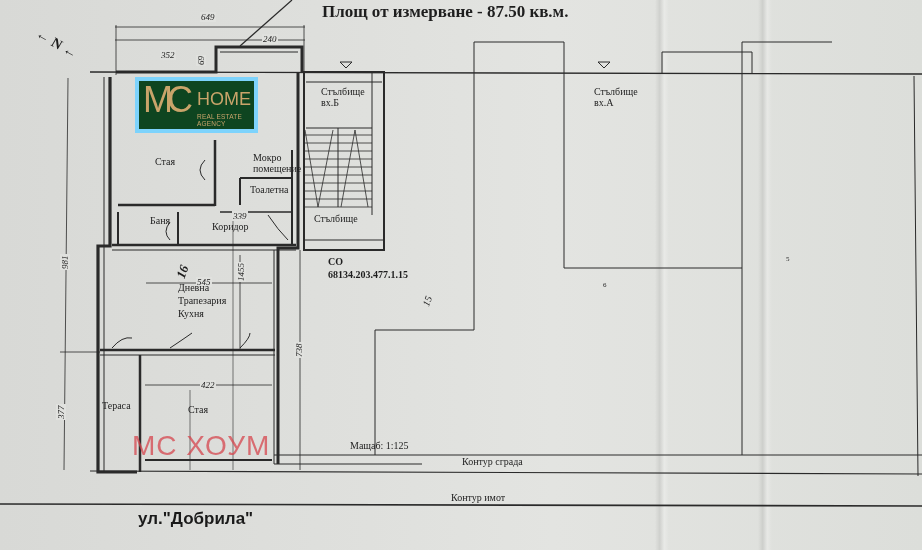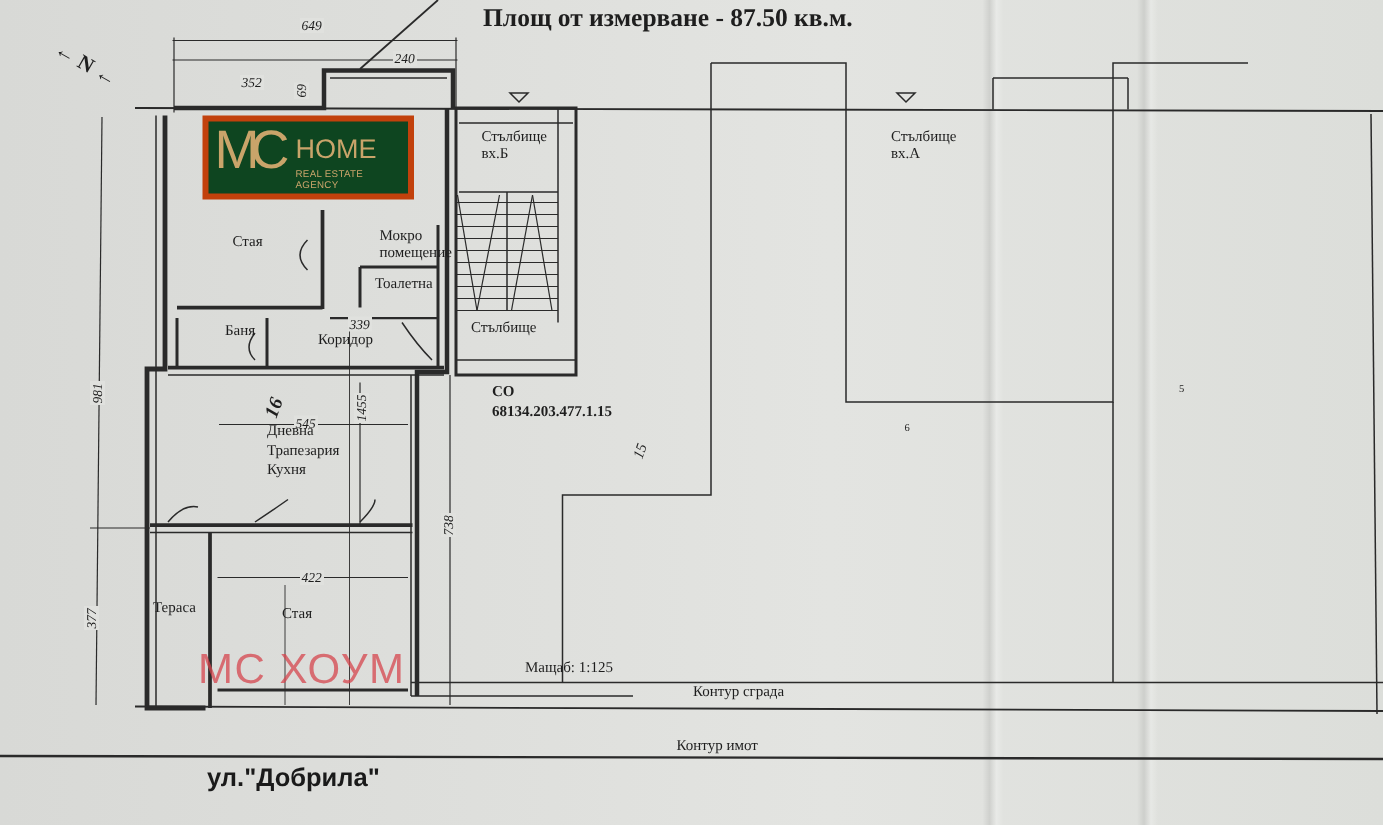--- a/index.html
+++ b/index.html
@@ -12,22 +12,22 @@
     .fold {
       position: absolute; top: 0; bottom: 0; width: 14px;
       background: linear-gradient(90deg, rgba(0,0,0,0.0), rgba(0,0,0,0.08), rgba(255,255,255,0.25), rgba(0,0,0,0));
     }
     svg.plan { position: absolute; left: 0; top: 0; }
     .lbl { position: absolute; white-space: nowrap; font-size: 10px; line-height: 1.05; }
     .bold { font-weight: bold; }
     .dim { position: absolute; font-size: 9px; font-style: italic; white-space: nowrap; background: #e0e1de; padding: 0 1px; }
     .vert { transform: rotate(-90deg); transform-origin: left top; }
     .logo {
-      position: absolute; left: 135px; top: 77px; width: 141px; height: 56px;
-      background: #c2410c; box-sizing: border-box; padding: 4px;
+      position: absolute; left: 135px; top: 77px; width: 123px; height: 56px;
+      background: #7dd3fc; box-sizing: border-box; padding: 4px;
     }
     .logo-inner {
       width: 100%; height: 100%; background: #0e4520; position: relative;
       color: #c9a46a; font-family: "Liberation Sans", sans-serif;
     }
     .logo-mc { position: absolute; left: 4px; top: -2px; font-size: 36px; letter-spacing: -6px; font-weight: normal; }
     .logo-home { position: absolute; left: 58px; top: 8px; font-size: 18px; letter-spacing: 0px; }
     .logo-agency { position: absolute; left: 58px; top: 32px; font-size: 6.5px; letter-spacing: 0.2px; }
     .watermark {
       position: absolute; left: 132px; top: 430px; font-family: "Liberation Sans", sans-serif;

